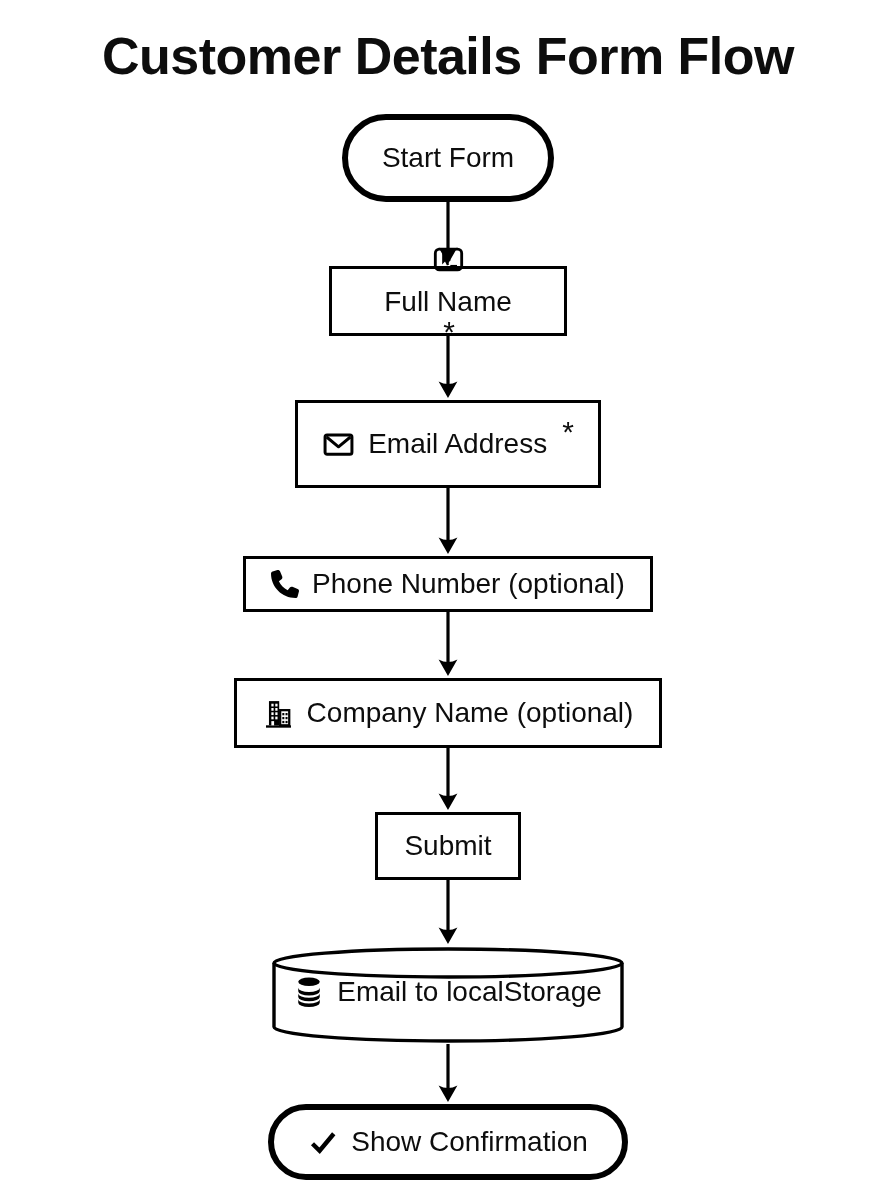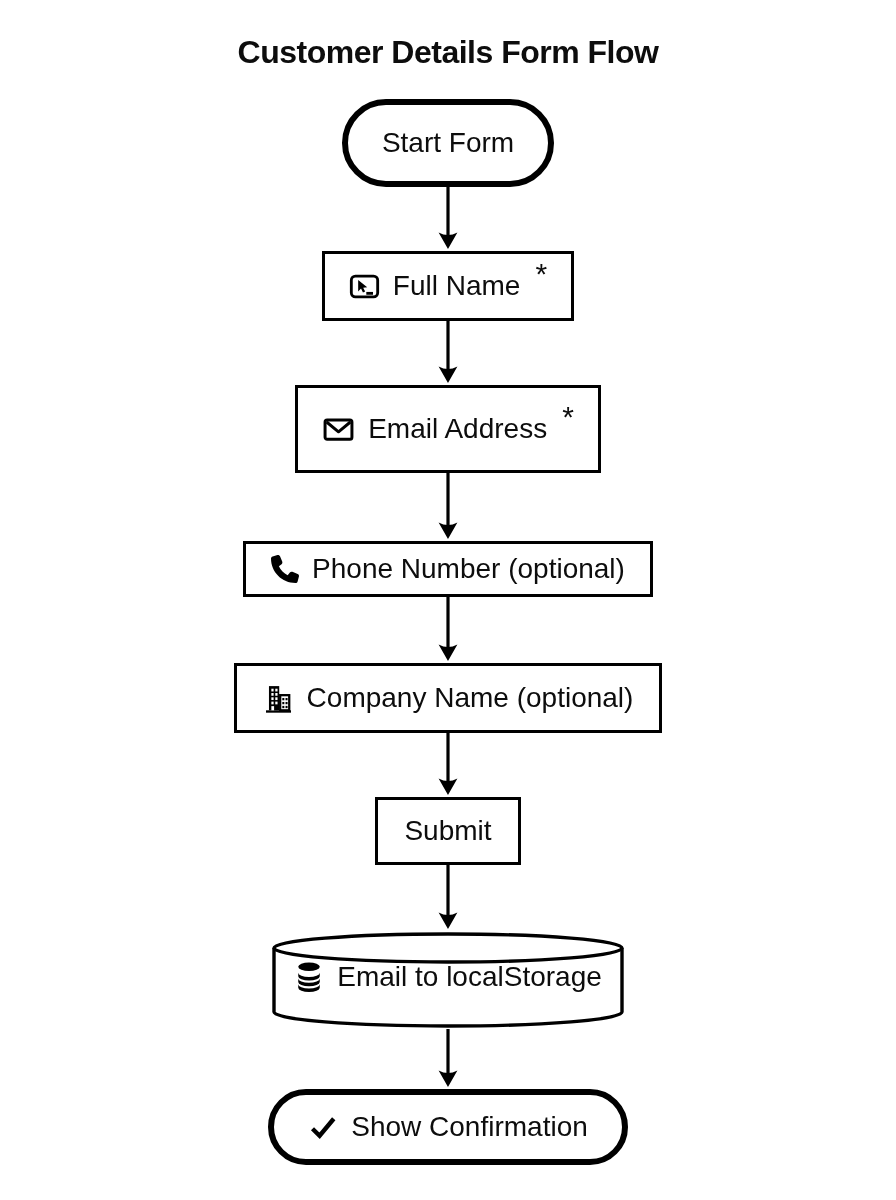--- a/index.html
+++ b/index.html
@@ -6,23 +6,23 @@
   .canvas{
     position:relative;
     width:896px;height:1200px;
     background:#ffffff;
     font-family:"Liberation Sans", sans-serif;
     color:#0d0d0d;
     overflow:hidden;
   }
   .title{
     margin:0;
-    padding-top:34px;
+    padding-top:26px;
     text-align:center;
-    font-size:32px;
+    font-size:52px;
     font-weight:700;
     letter-spacing:-0.5px;
     color:#0d0d0d;
   }
   .flow{
     margin-top:28px;
     display:flex;
     flex-direction:column;
     align-items:center;
   }
@@ -72,21 +72,21 @@
 
     <div class="node stadium" style="min-width:190px;height:88px;padding:0 34px;">
       <span>Start Form</span>
     </div>
 
     <svg class="arrow" width="28" height="64" viewBox="0 0 28 64">
       <path d="M14 0 V50" stroke="#000" stroke-width="3.2" fill="none"></path>
       <path d="M14 62 L4.6 45.5 Q14 50.5 23.4 45.5 Z" fill="#000"></path>
     </svg>
 
-    <div class="node" style="min-width:238px;height:70px;padding:0 24px;">
+    <div class="node" style="min-width:238px;height:70px;padding:0 24px;flex-direction:column;">
       <svg class="ico" width="31" height="31" viewBox="0 0 24 24">
         <rect x="1.8" y="4" width="20.4" height="16" rx="3.2" fill="none" stroke="#000" stroke-width="2.2"></rect>
         <path d="M7.1 7 L7.1 15.8 L9.3 13.6 L10.8 16.6 L12.5 15.8 L11 12.9 L14.1 12.5 Z" fill="#000"></path>
         <path d="M13.4 17.3 H18.6" stroke="#000" stroke-width="2.2"></path>
       </svg>
       <span>Full Name</span>
       <span class="req">*</span>
     </div>
 
     <svg class="arrow" width="28" height="64" viewBox="0 0 28 64">

